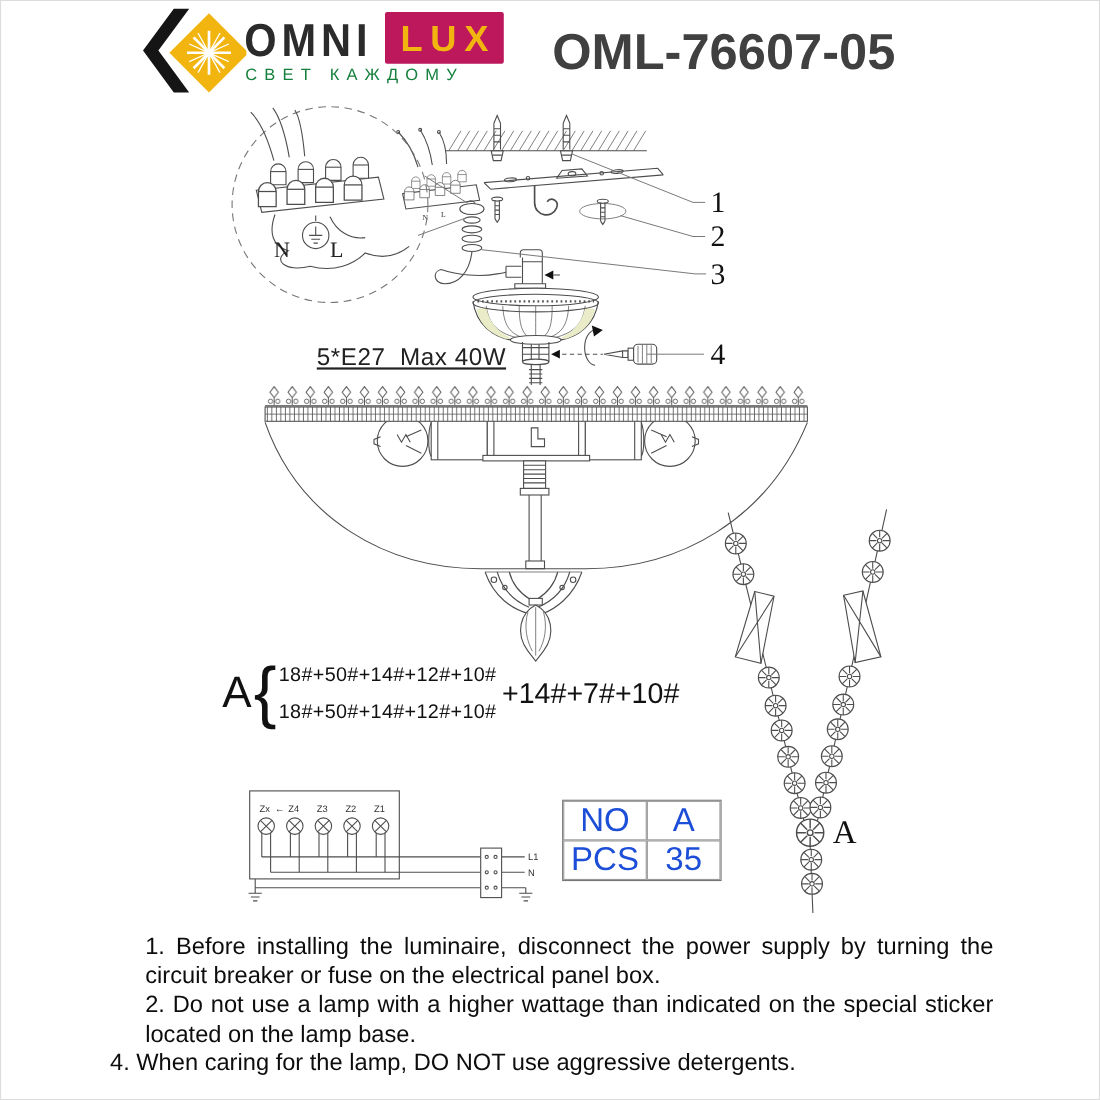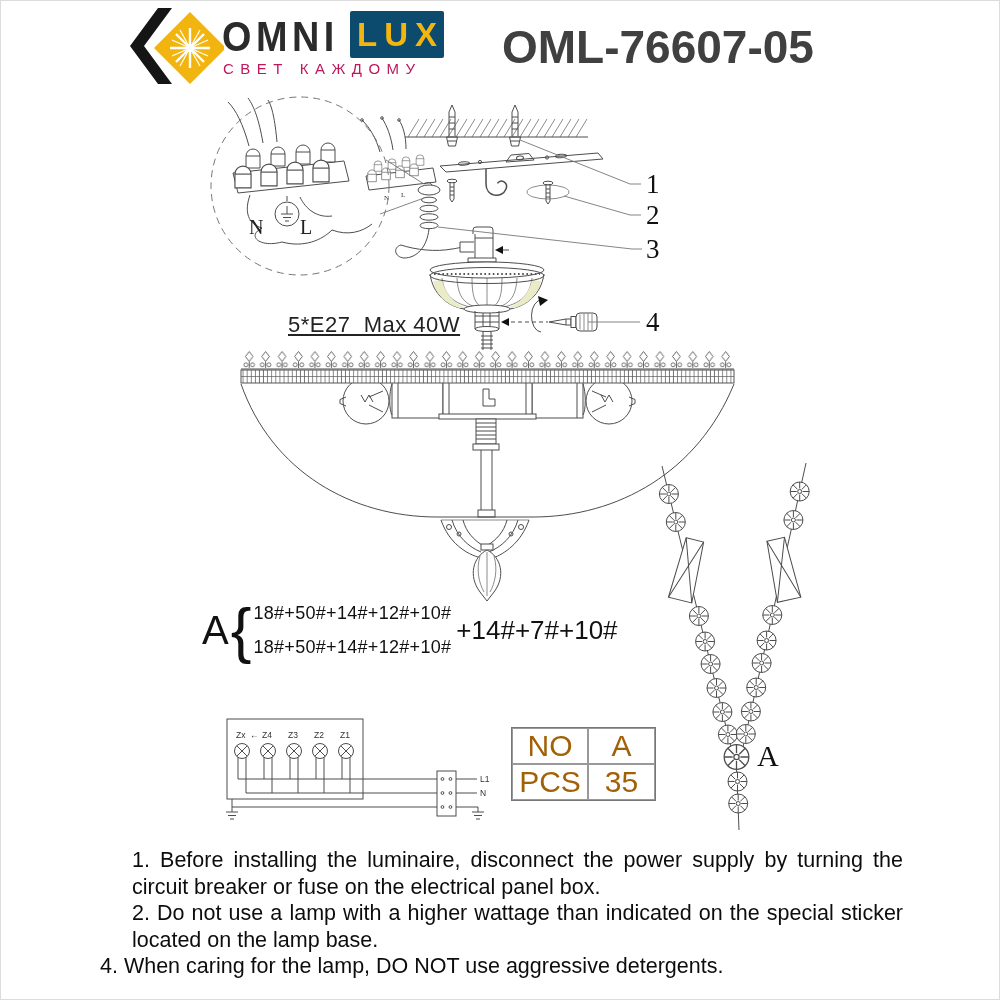--- a/index.html
+++ b/index.html
@@ -3,24 +3,24 @@
 <meta charset="utf-8">
 <style>
   html,body{margin:0;padding:0;background:#fff;}
   .page{position:relative;width:1000px;height:1000px;background:#fff;overflow:hidden;
         box-shadow:inset 0 0 0 1px #dcdcdc;font-family:"Liberation Sans",sans-serif;}
   .abs{position:absolute;}
 
   
   .brand-word1{font-size:42px;font-weight:700;letter-spacing:5px;color:#2b2b2b;
                transform:scaleX(.9);transform-origin:left top;white-space:nowrap;}
-  .lux-badge{background:#0c4a6e;width:94px;height:47px;border-radius:2px;
+  .lux-badge{background:#be185d;width:108px;height:47px;border-radius:2px;
              display:flex;align-items:center;justify-content:center;}
   .lux-badge span{color:#f2b50f;font-size:33px;font-weight:700;letter-spacing:7px;padding-left:7px;}
-  .tagline{font-size:15px;letter-spacing:6.5px;color:#be185d;white-space:nowrap;}
+  .tagline{font-size:15px;letter-spacing:6.5px;color:#15803d;white-space:nowrap;}
   .model{font-size:46px;font-weight:700;color:#404040;white-space:nowrap;}
 
   
   .art{position:absolute;left:0;top:0;}
   .s  {stroke:#4d4d4d;stroke-width:1;fill:none;}
   .s2 {stroke:#4d4d4d;stroke-width:1.5;fill:none;}
   .sf {stroke:#4d4d4d;stroke-width:1;fill:#fff;}
   .thin{stroke:#5a5a5a;stroke-width:.7;fill:none;}
   .ldr{stroke:#777;stroke-width:.9;fill:none;}
   .dk {fill:#111;stroke:none;}
@@ -34,21 +34,21 @@
   
   .spec{font-size:22px;color:#222;white-space:pre;letter-spacing:.5px;text-decoration:underline;}
   .formula{display:flex;align-items:center;color:#111;}
   .formula .prefix{font-size:40px;}
   .formula .brace{font-size:62px;font-weight:300;line-height:66px;margin:0 2px;}
   .formula .lines div{font-size:18px;line-height:34px;letter-spacing:.3px;white-space:nowrap;}
   .formula .suffix{font-size:26px;margin-left:5px;white-space:nowrap;}
   .parts-table{display:grid;grid-template-columns:76px 67px;grid-template-rows:36px 36px;
                border:1px solid #777;}
   .parts-table .cell{border:1px solid #999;display:flex;align-items:center;justify-content:center;
-                     font-size:30px;color:#a16207;}
+                     font-size:30px;color:#1d4ed8;}
   .instructions{width:803px;color:#0d0d0d;font-size:21.5px;line-height:26.5px;}
   .instructions p{margin:0;}
   .instructions p.just{text-align:justify;margin-left:32px;}
 </style>
 </head>
 <body>
 
 <div class="page">
 
   <div class="abs" style="left:128px;top:6px;width:96px;height:80px;">

